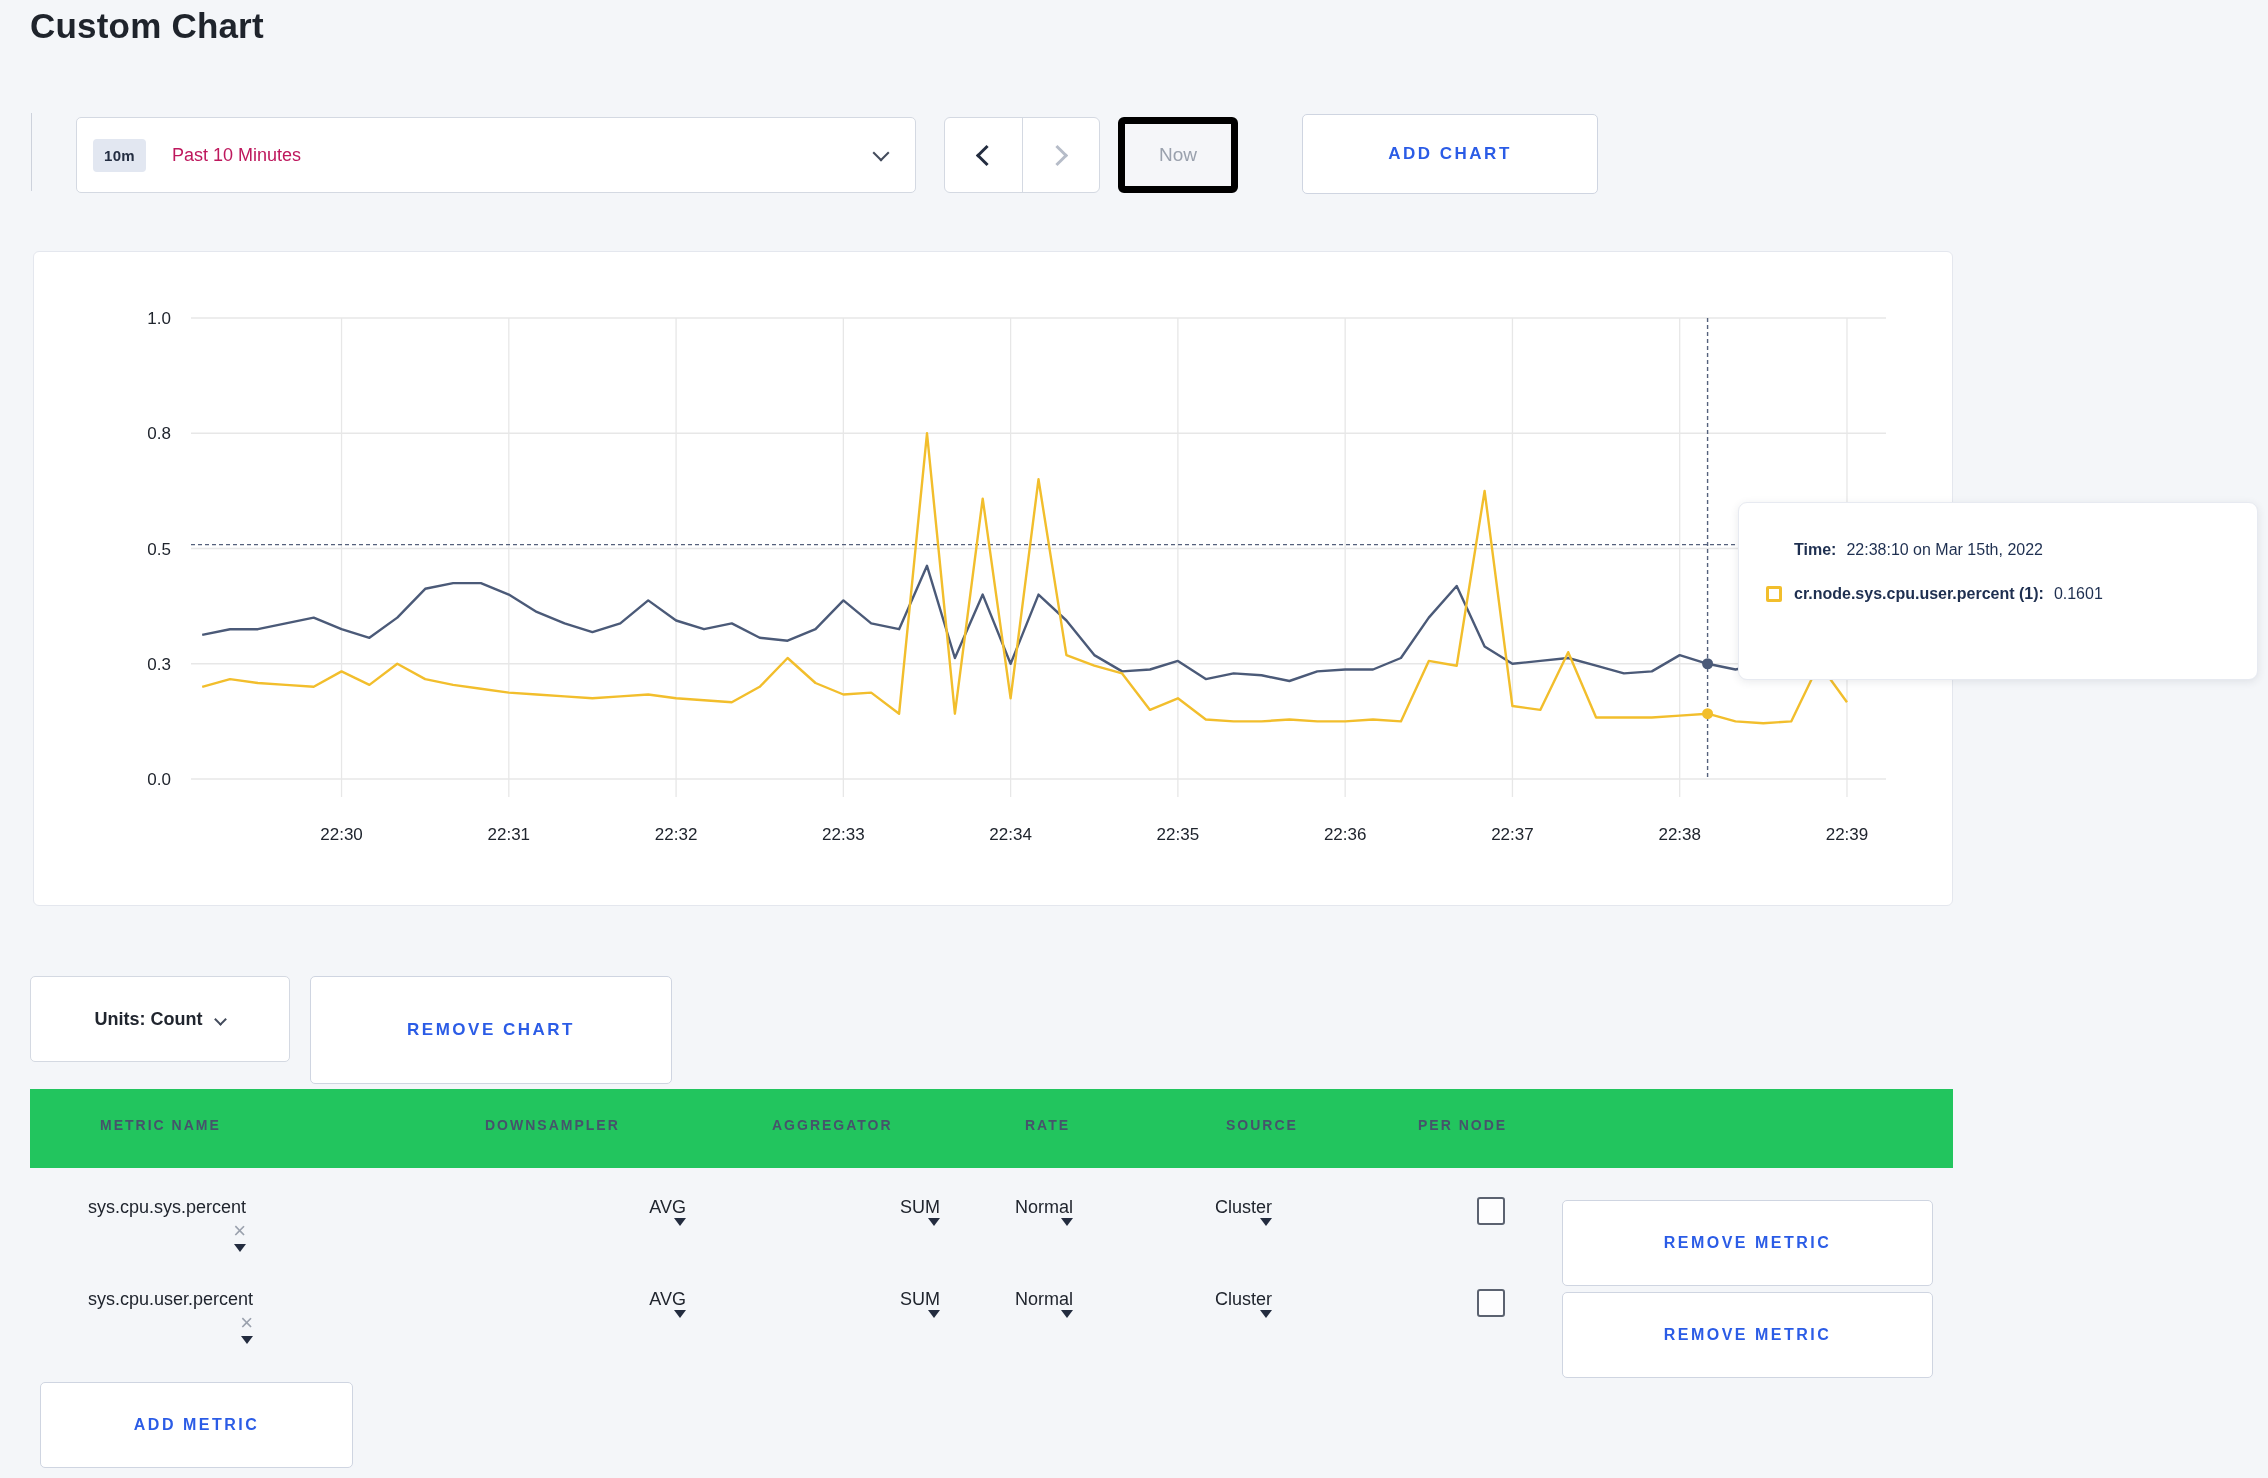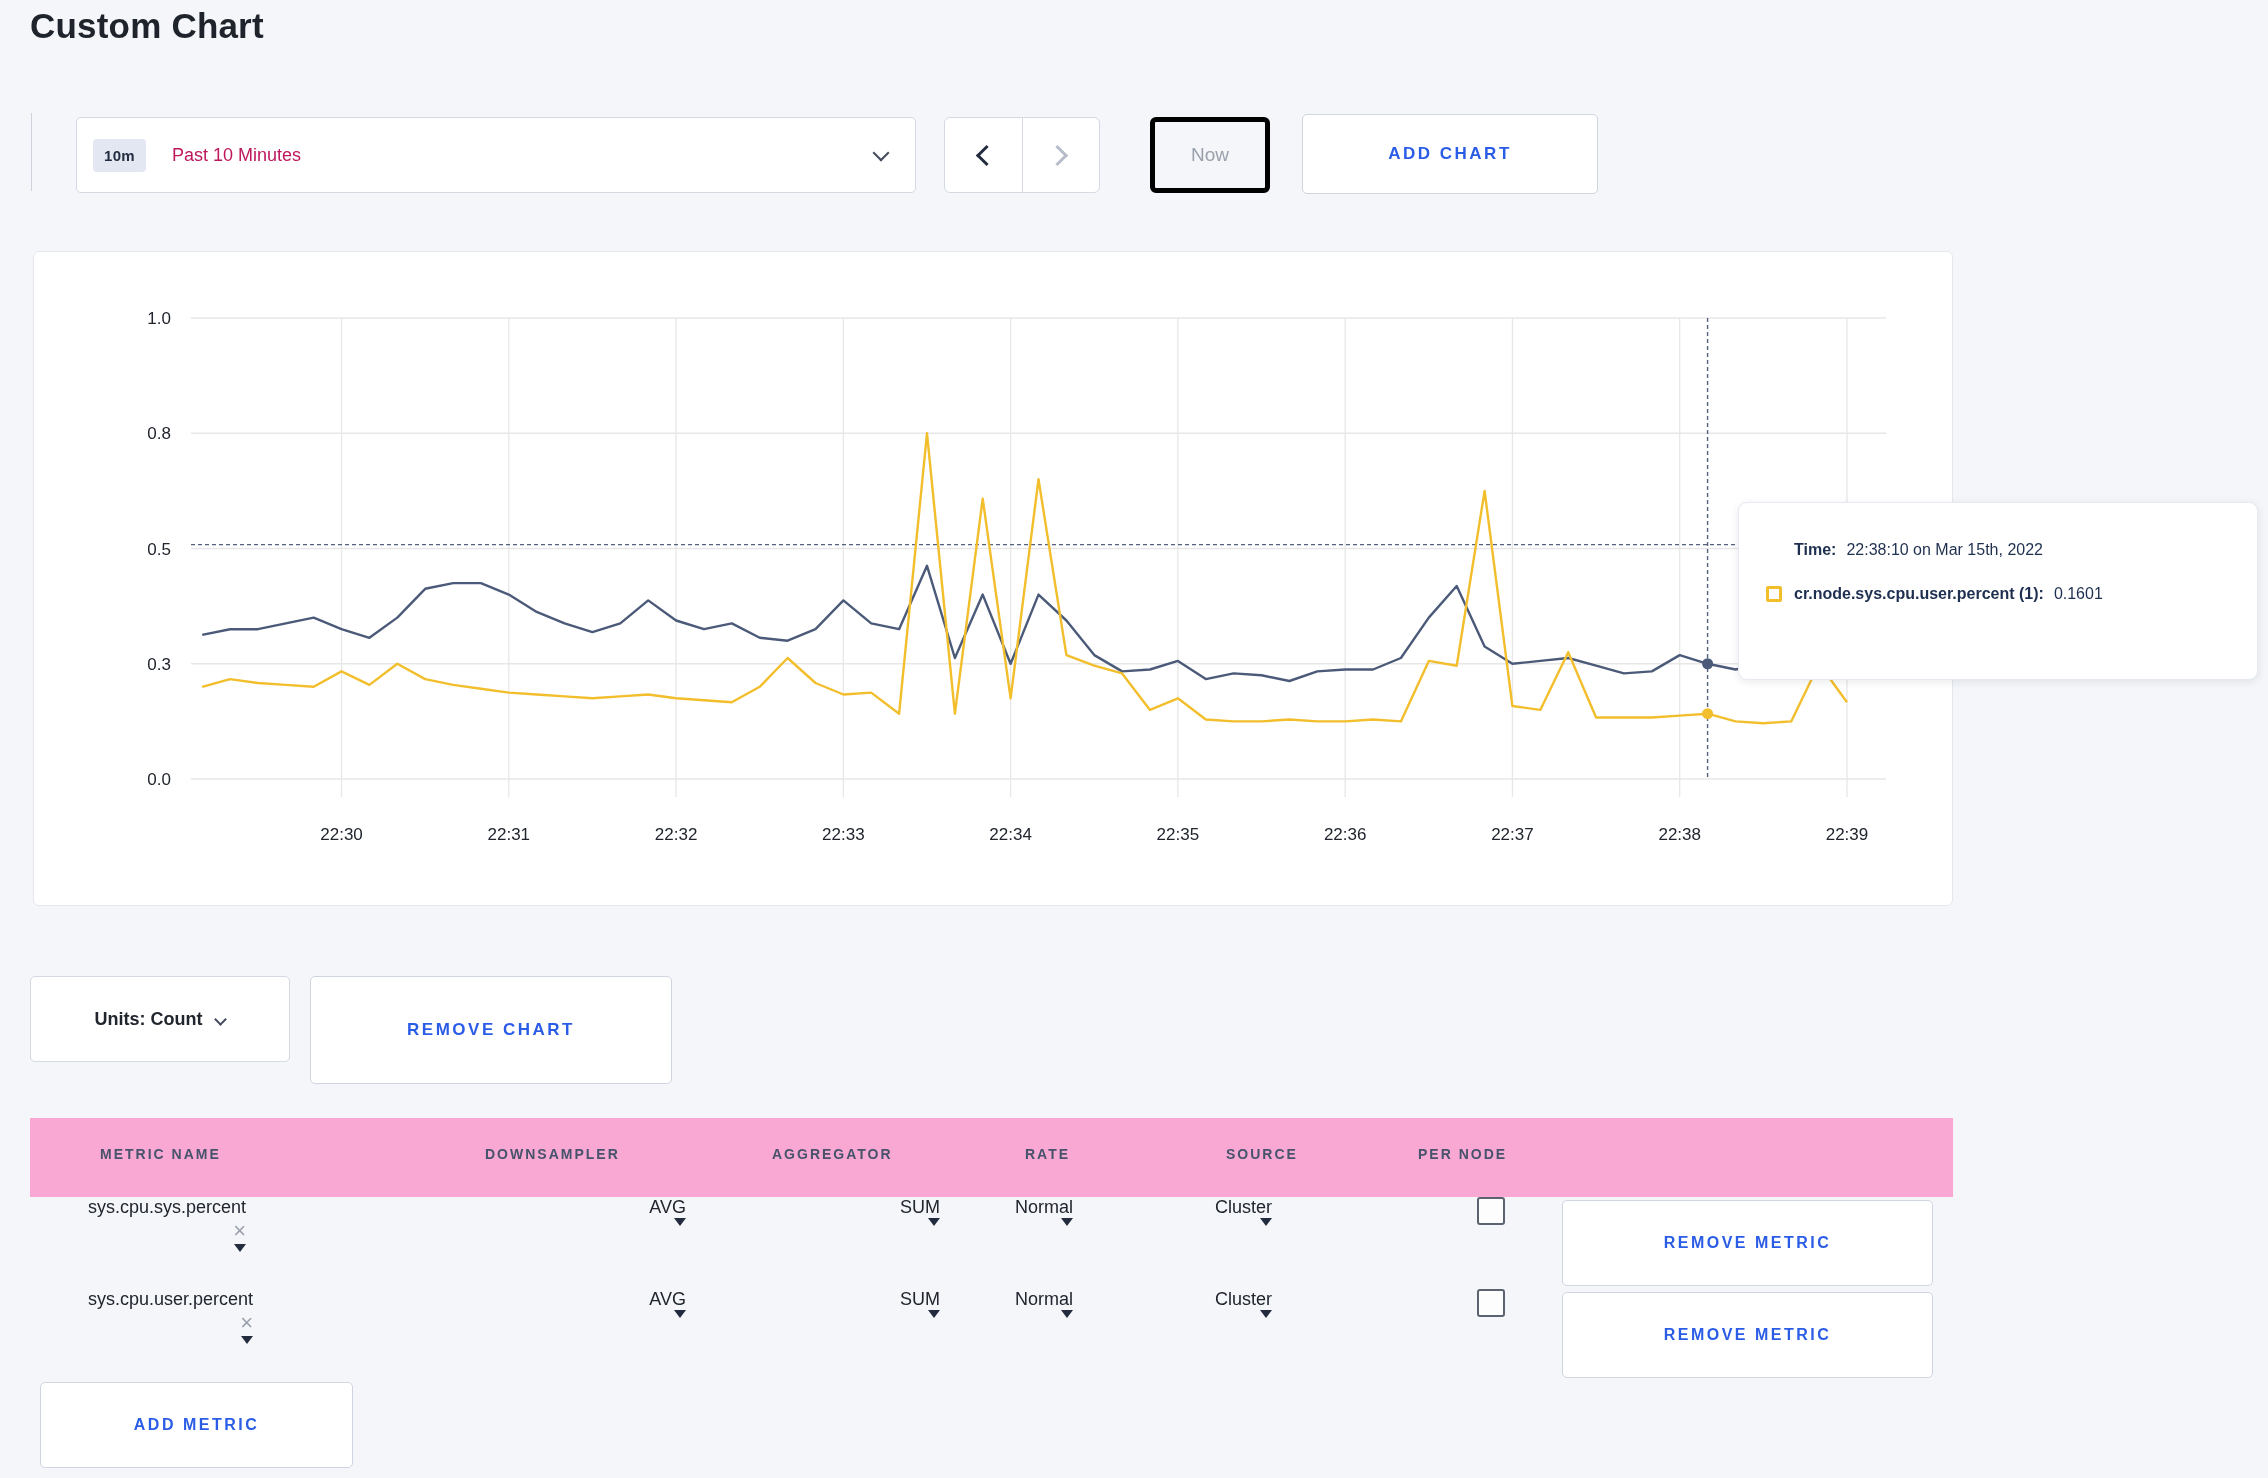--- a/index.html
+++ b/index.html
@@ -35,22 +35,22 @@
     border:1px solid #d4d9e2; border-radius:6px; display:flex;
   }
   .arrow-btn { flex:1; display:flex; align-items:center; justify-content:center; cursor:pointer; }
   .arrow-btn + .arrow-btn { border-left:1px solid #d4d9e2; }
   .arr { width:15px; height:15px; }
   .arr.left  { border-left:3.5px solid #232c3f; border-bottom:3.5px solid #232c3f; transform:rotate(45deg); margin-left:6px; }
   .arr.right { border-right:3px solid #b6bcc8; border-top:3px solid #b6bcc8; transform:rotate(45deg); margin-right:6px; }
 
   .now-btn {
     left:1118px; top:117px; width:120px; height:76px; background:#f5f6f9;
-    border:5px solid #000000; border-radius:6px; color:#9aa1ad;
-    font-size:19px; display:flex; align-items:center; justify-content:center;margin-left:32px;
+    border:7px solid #000000; border-radius:6px; color:#9aa1ad;
+    font-size:19px; display:flex; align-items:center; justify-content:center;
   }
   .btn-outline {
     background:#fff; border:1px solid #cfd5e1; border-radius:5px;
     color:#2b5ce6; font-weight:600; letter-spacing:2.5px; font-size:17px;
     display:flex; align-items:center; justify-content:center; cursor:pointer;
   }
   .add-chart { left:1302px; top:114px; width:296px; height:80px; }
 
   
   .chart-card {
@@ -76,21 +76,21 @@
 
   
   .units-btn {
     left:30px; top:976px; width:260px; height:86px; background:#fff;
     border:1px solid #d4d9e2; border-radius:5px; display:flex; align-items:center;
     justify-content:center; font-size:18px; font-weight:700; color:#20252e; cursor:pointer;
   }
   .remove-chart { left:310px; top:976px; width:362px; height:108px; }
 
   
-  .tbl-header { left:30px; top:1118px; width:1923px; height:79px; background:#f9a8d4; }
+  .tbl-header { left:30px; top:1089px; width:1923px; height:79px; background:#22c55e; }
   .th { position:absolute; top:28px; font-size:14px; font-weight:700; letter-spacing:2px; color:#46536b; white-space:nowrap; }
   .metric-row { left:30px; height:92px; width:1923px; }
   .cell { position:absolute; top:0; height:92px; display:flex; align-items:flex-end; font-size:18px; color:#20252e;flex-direction:column; }
   .x-icon { color:#9aa1ad; font-size:22px; margin-left:14px; cursor:pointer; }
   .caret { width:0; height:0; border-left:6.5px solid transparent; border-right:6.5px solid transparent; border-top:8px solid #232c3f; margin-left:18px; cursor:pointer; }
   .checkbox { width:28px; height:28px; border:2px solid #5b6270; border-radius:3px; background:#fdfdfe; cursor:pointer; }
   .remove-metric { position:absolute; left:1532px; top:3px; width:371px; height:86px; font-size:16px; }
   .add-metric { left:40px; top:1382px; width:313px; height:86px; font-size:16px; }
 </style>
 </head>

